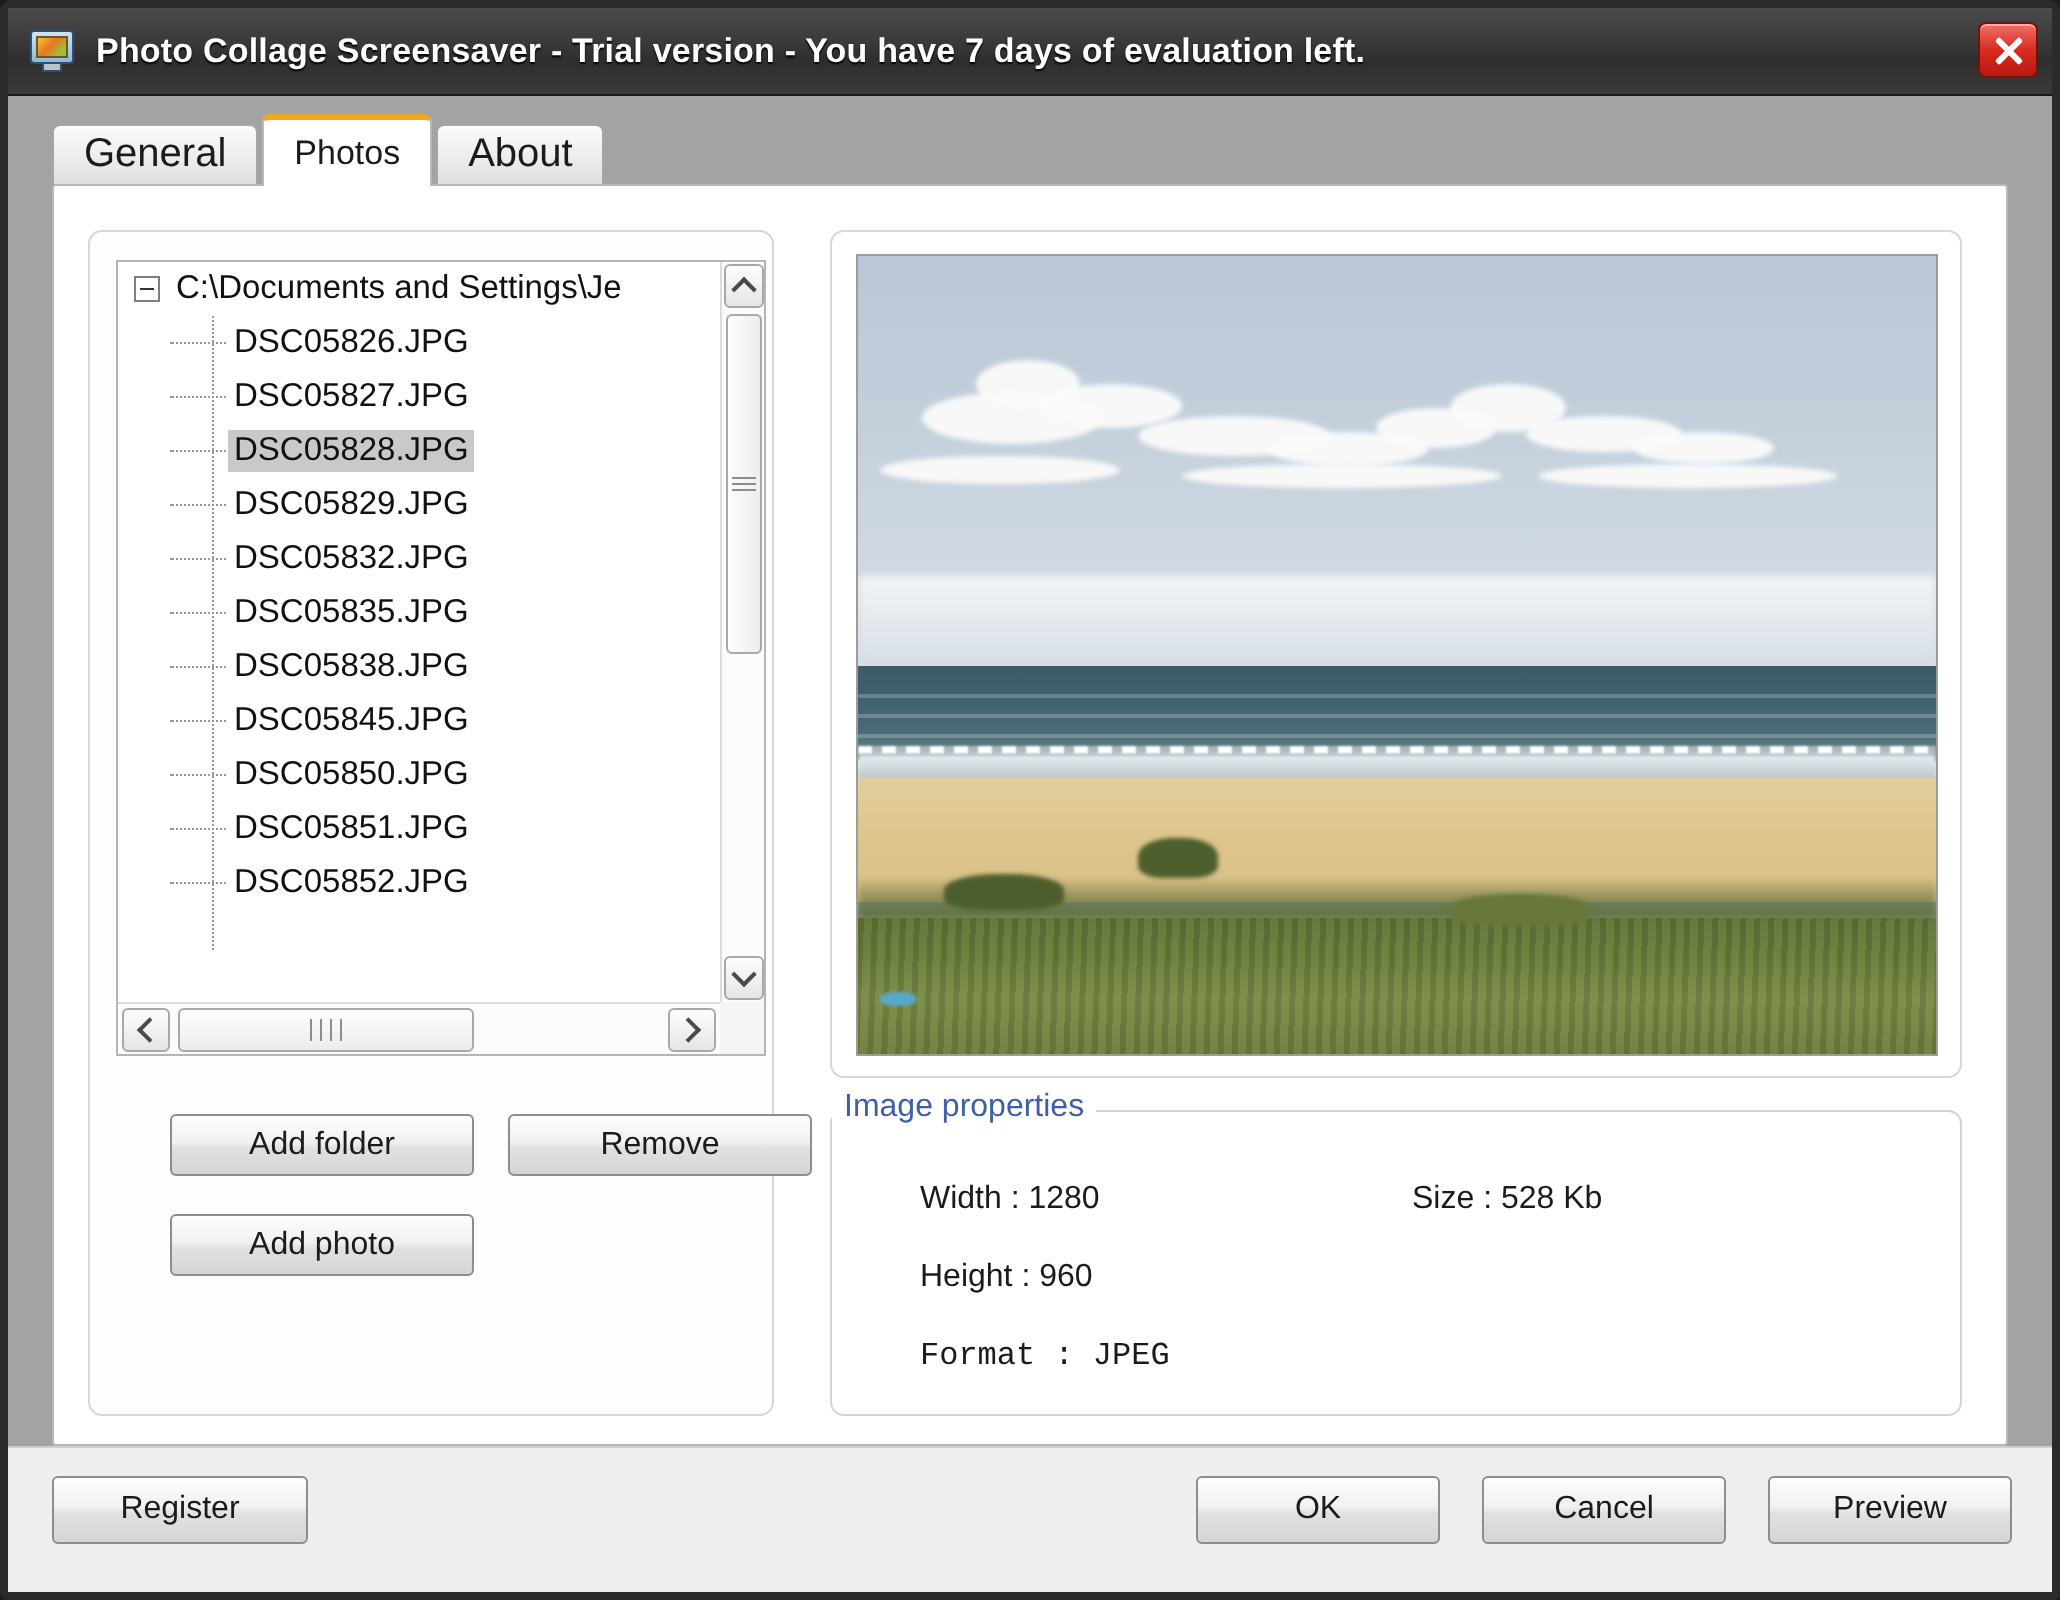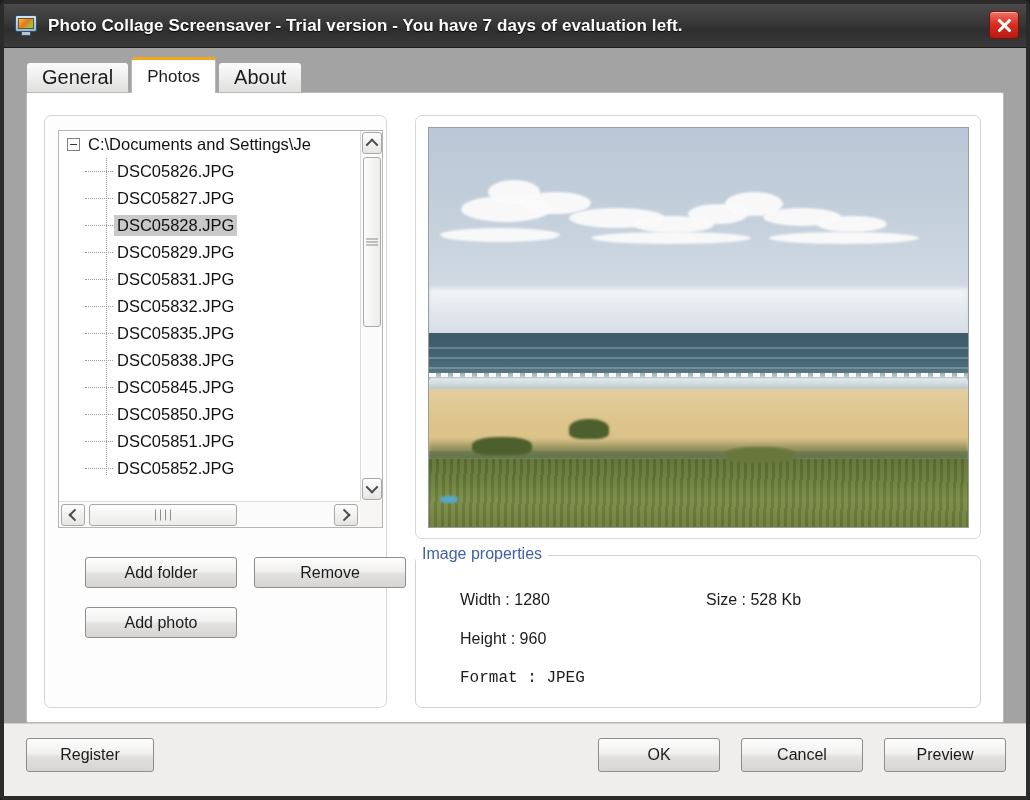--- a/index.html
+++ b/index.html
@@ -314,24 +314,20 @@
             <span class="dots"></span>
             <span class="lbl">DSC05827.JPG</span>
           </div>
           <div class="tree-row child selected">
             <span class="dots"></span>
             <span class="lbl">DSC05828.JPG</span>
           </div>
           <div class="tree-row child">
             <span class="dots"></span>
             <span class="lbl">DSC05829.JPG</span>
-          </div>
-          <div class="tree-row child">
-            <span class="dots"></span>
-            <span class="lbl">DSC05831.JPG</span>
           </div>
           <div class="tree-row child">
             <span class="dots"></span>
             <span class="lbl">DSC05832.JPG</span>
           </div>
           <div class="tree-row child">
             <span class="dots"></span>
             <span class="lbl">DSC05835.JPG</span>
           </div>
           <div class="tree-row child">

